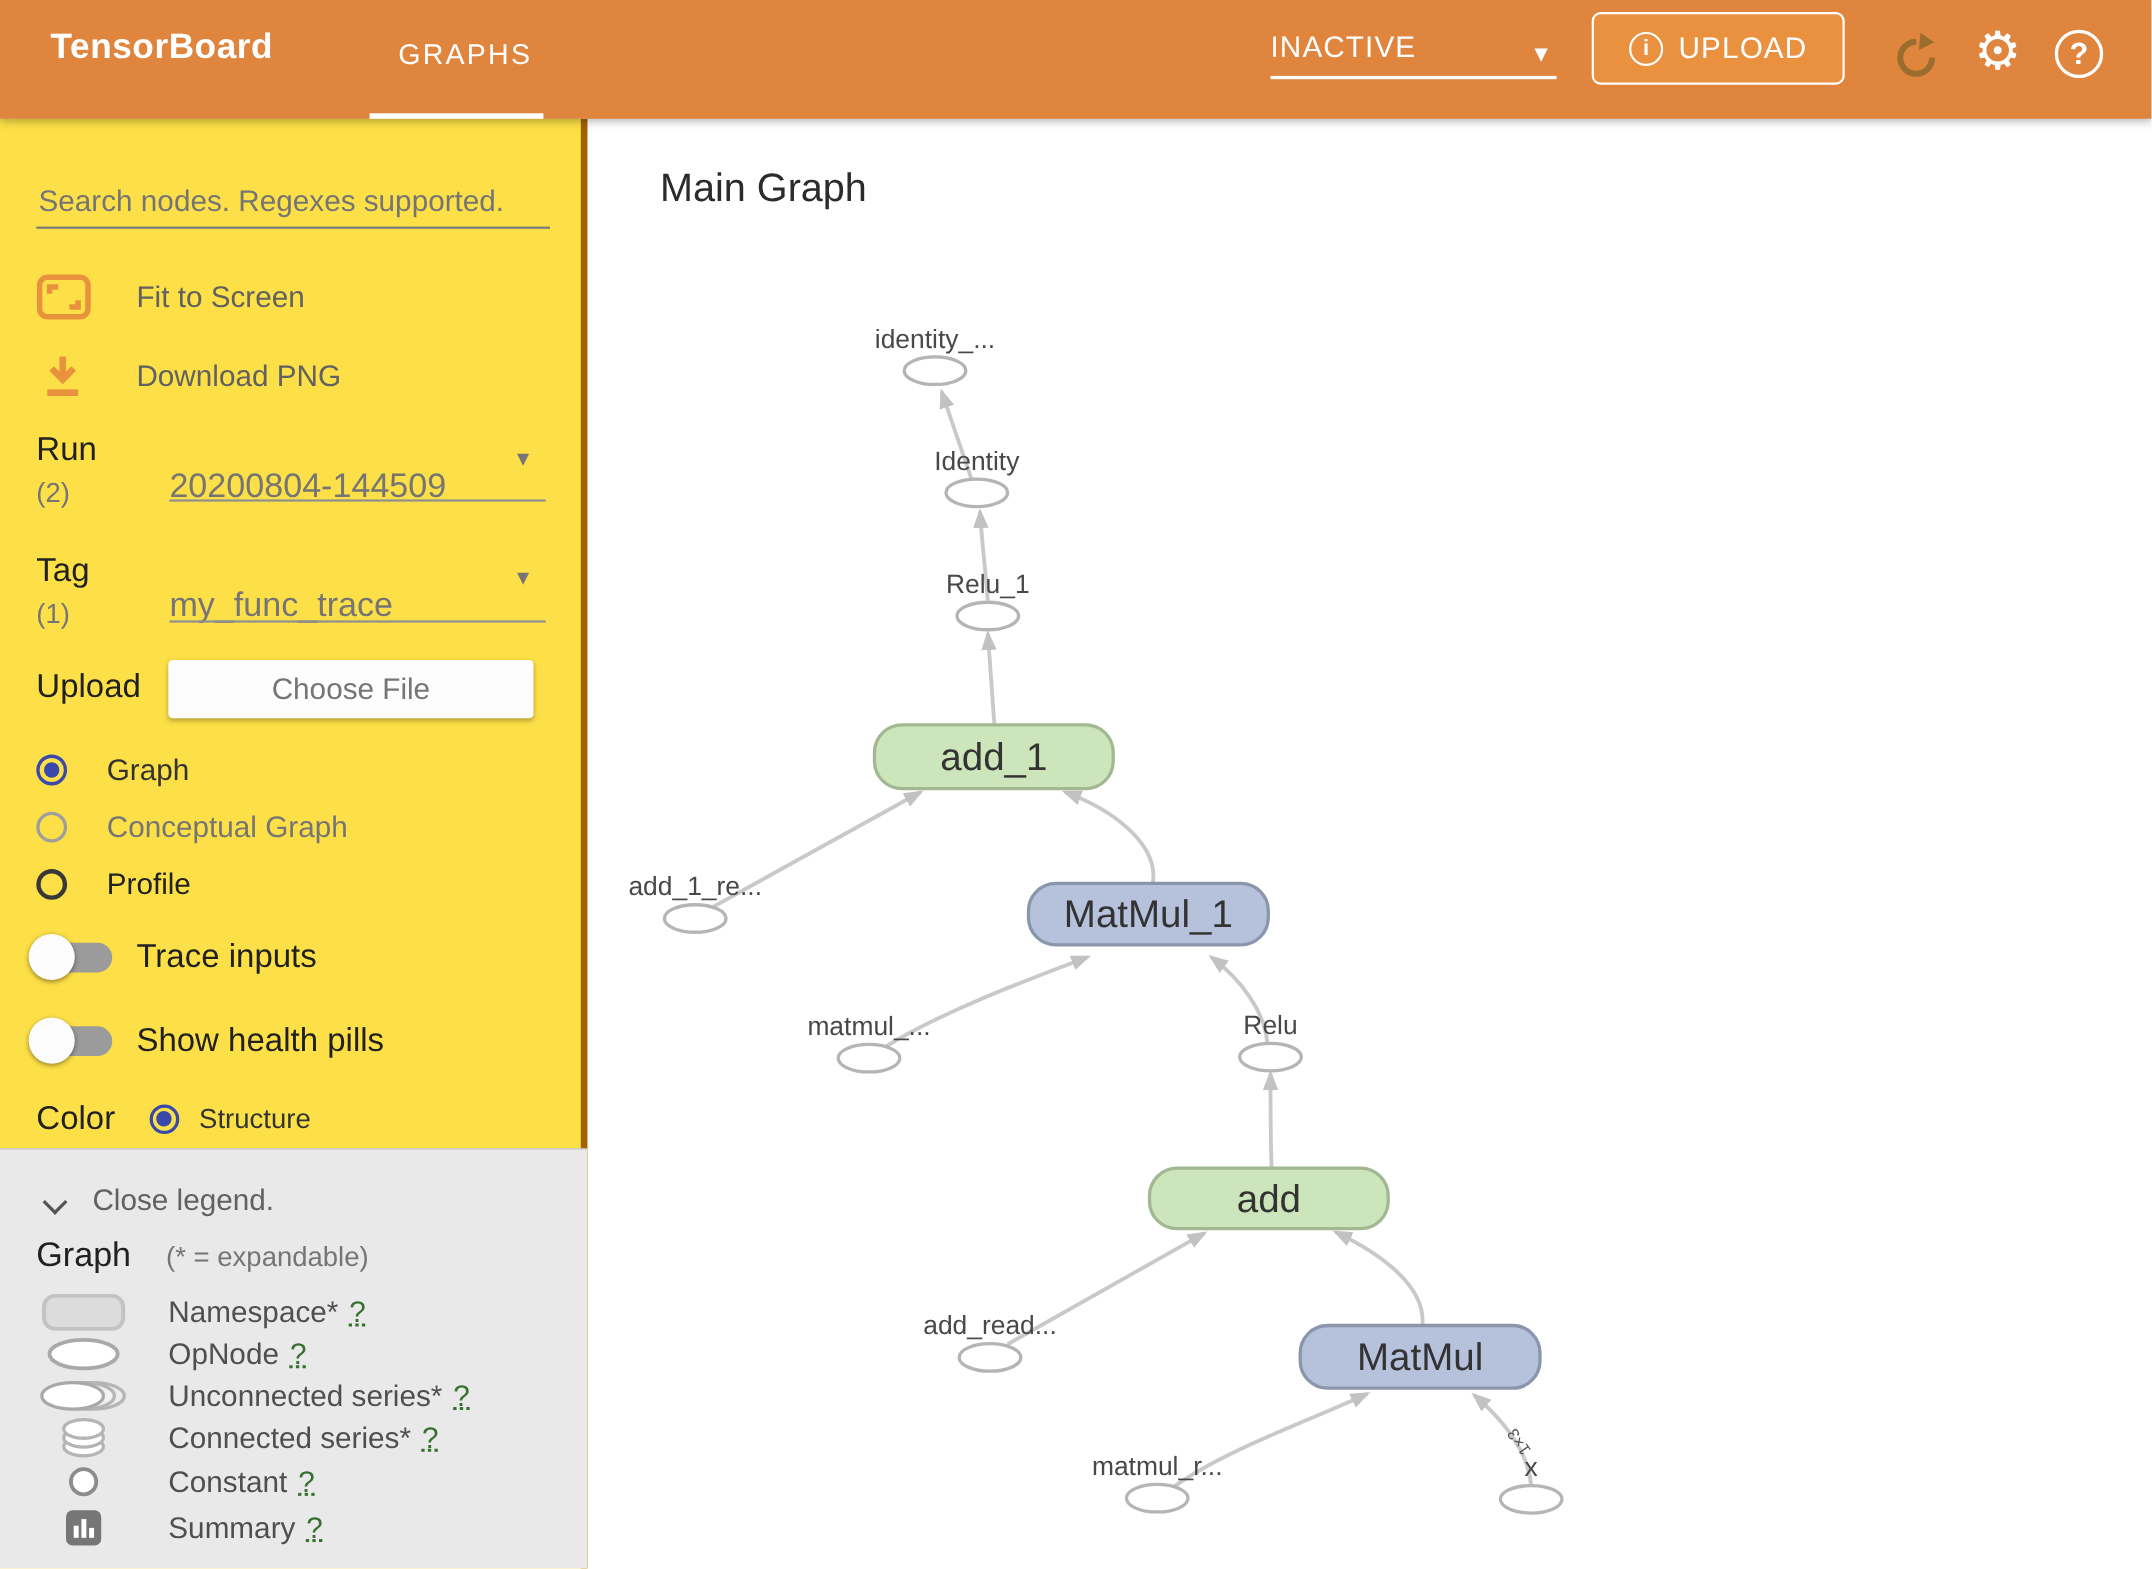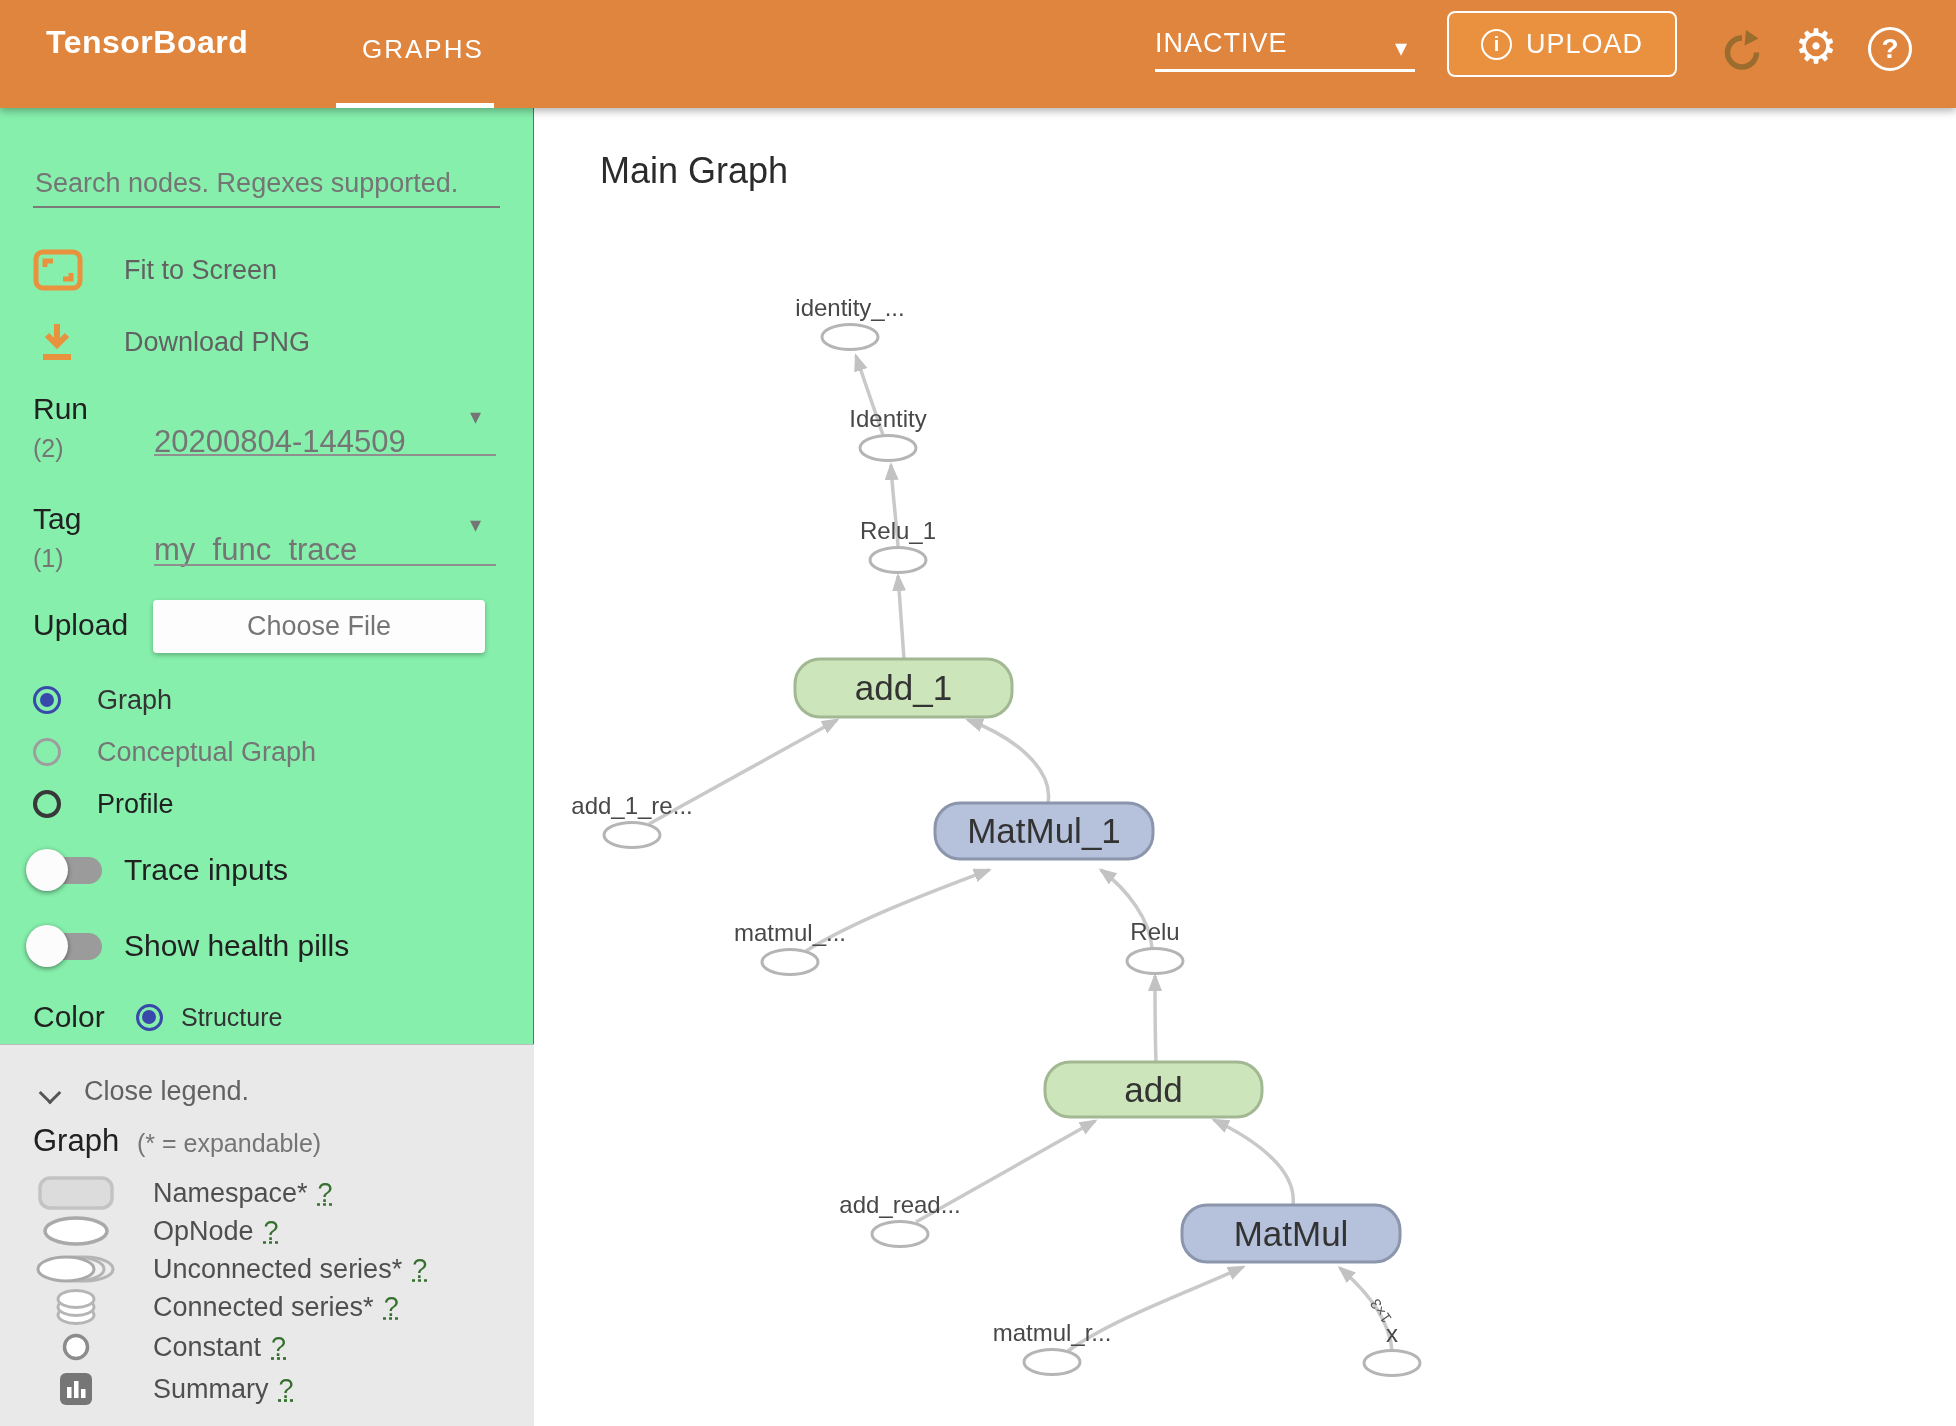--- a/index.html
+++ b/index.html
@@ -26,21 +26,21 @@
     display:flex;align-items:center;justify-content:center;gap:14px;cursor:pointer;
   }
   .info-icon{width:31px;height:31px;border:2.5px solid #fff;border-radius:50%;box-sizing:border-box;
     color:#fff;font-size:20px;font-weight:700;display:flex;align-items:center;justify-content:center;font-style:normal;}
   .upload-btn .lbl{color:#fff;font-size:27px;font-weight:500;letter-spacing:1px;}
   .hicon{position:absolute;top:26px;display:flex;align-items:center;justify-content:center;cursor:pointer;}
   .gear{left:1790px;top:14px;font-size:48px;color:#fff;width:52px;height:64px;}
   .help{left:1868px;top:27px;width:44px;height:44px;border:3.5px solid #fff;border-radius:50%;
     color:#fff;font-size:28px;font-weight:700;box-sizing:border-box;}
   
-  .sidebar{position:absolute;left:0;top:108px;width:534px;height:1318px;background:#86efac;border-right:1px solid #a16207;box-sizing:border-box;z-index:5;}
+  .sidebar{position:absolute;left:0;top:108px;width:534px;height:1318px;background:#fde047;border-right:6px solid #a16207;box-sizing:border-box;z-index:5;}
   .search-input{
     position:absolute;left:33px;top:52px;width:463px;height:44px;background:transparent;
     border:none;border-bottom:2px solid #7a7a7a;outline:none;
     font-family:"Liberation Sans",sans-serif;font-size:27px;color:#424242;
   }
   .search-input::placeholder{color:#757575;opacity:1;}
   .tool-row{position:absolute;left:0;width:534px;height:52px;display:flex;align-items:center;cursor:pointer;}
   .tool-row .ticon{position:absolute;left:33px;width:56px;display:flex;justify-content:flex-start;}
   .tool-row .tlabel{position:absolute;left:124px;font-size:27px;color:#616161;}
   .field-label{position:absolute;left:33px;font-size:30px;color:#212121;}
@@ -70,21 +70,21 @@
   .sradio{position:absolute;left:136px;width:27px;height:27px;border-radius:50%;box-sizing:border-box;border:3.5px solid #3949ab;}
   .sradio::after{content:"";position:absolute;left:3px;top:3px;width:14px;height:14px;border-radius:50%;background:#3949ab;}
   .color-row .olabel{position:absolute;left:181px;font-size:25px;color:#333;}
   
   .legend{position:absolute;left:0;top:936px;width:534px;height:382px;background:#e9e9e9;border-top:1px solid #bdbdbd;box-sizing:border-box;}
   .legend-close{position:absolute;left:0;top:24px;width:534px;height:44px;display:flex;align-items:center;cursor:pointer;}
   .chev{position:absolute;left:42px;top:16px;width:16px;height:16px;border-left:3.5px solid #555;border-bottom:3.5px solid #555;transform:rotate(-45deg);box-sizing:border-box;}
   .legend-close .lclabel{position:absolute;left:84px;font-size:27px;color:#616161;}
   .legend-title{position:absolute;left:0;top:78px;width:534px;height:44px;}
   .legend-title .gt{position:absolute;left:33px;font-size:31px;color:#212121;}
-  .legend-title .gs{position:absolute;left:137px;top:6px;font-size:25px;color:#757575;}
+  .legend-title .gs{position:absolute;left:151px;top:6px;font-size:25px;color:#757575;}
   .litem{position:absolute;left:0;width:534px;height:40px;display:flex;align-items:center;}
   .licon{position:absolute;left:33px;width:86px;display:flex;justify-content:center;}
   .litem .llabel{position:absolute;left:153px;font-size:27px;color:#4f4f4f;white-space:nowrap;}
   .qlink{color:#35702e;text-decoration:underline;text-decoration-style:dotted;cursor:pointer;margin-left:10px;}
   
   .main-title{position:absolute;left:600px;top:150px;font-size:36px;color:#2b2b2b;z-index:6;}
   #graph-svg{position:absolute;left:534px;top:108px;z-index:4;}
   .edge{fill:none;stroke:#c9c9c9;stroke-width:3.5px;}
   .enode{fill:#ffffff;stroke:#b5b5b5;stroke-width:3px;cursor:pointer;}
   .elabel{font-family:"Liberation Sans",sans-serif;font-size:24px;fill:#484848;text-anchor:middle;}

